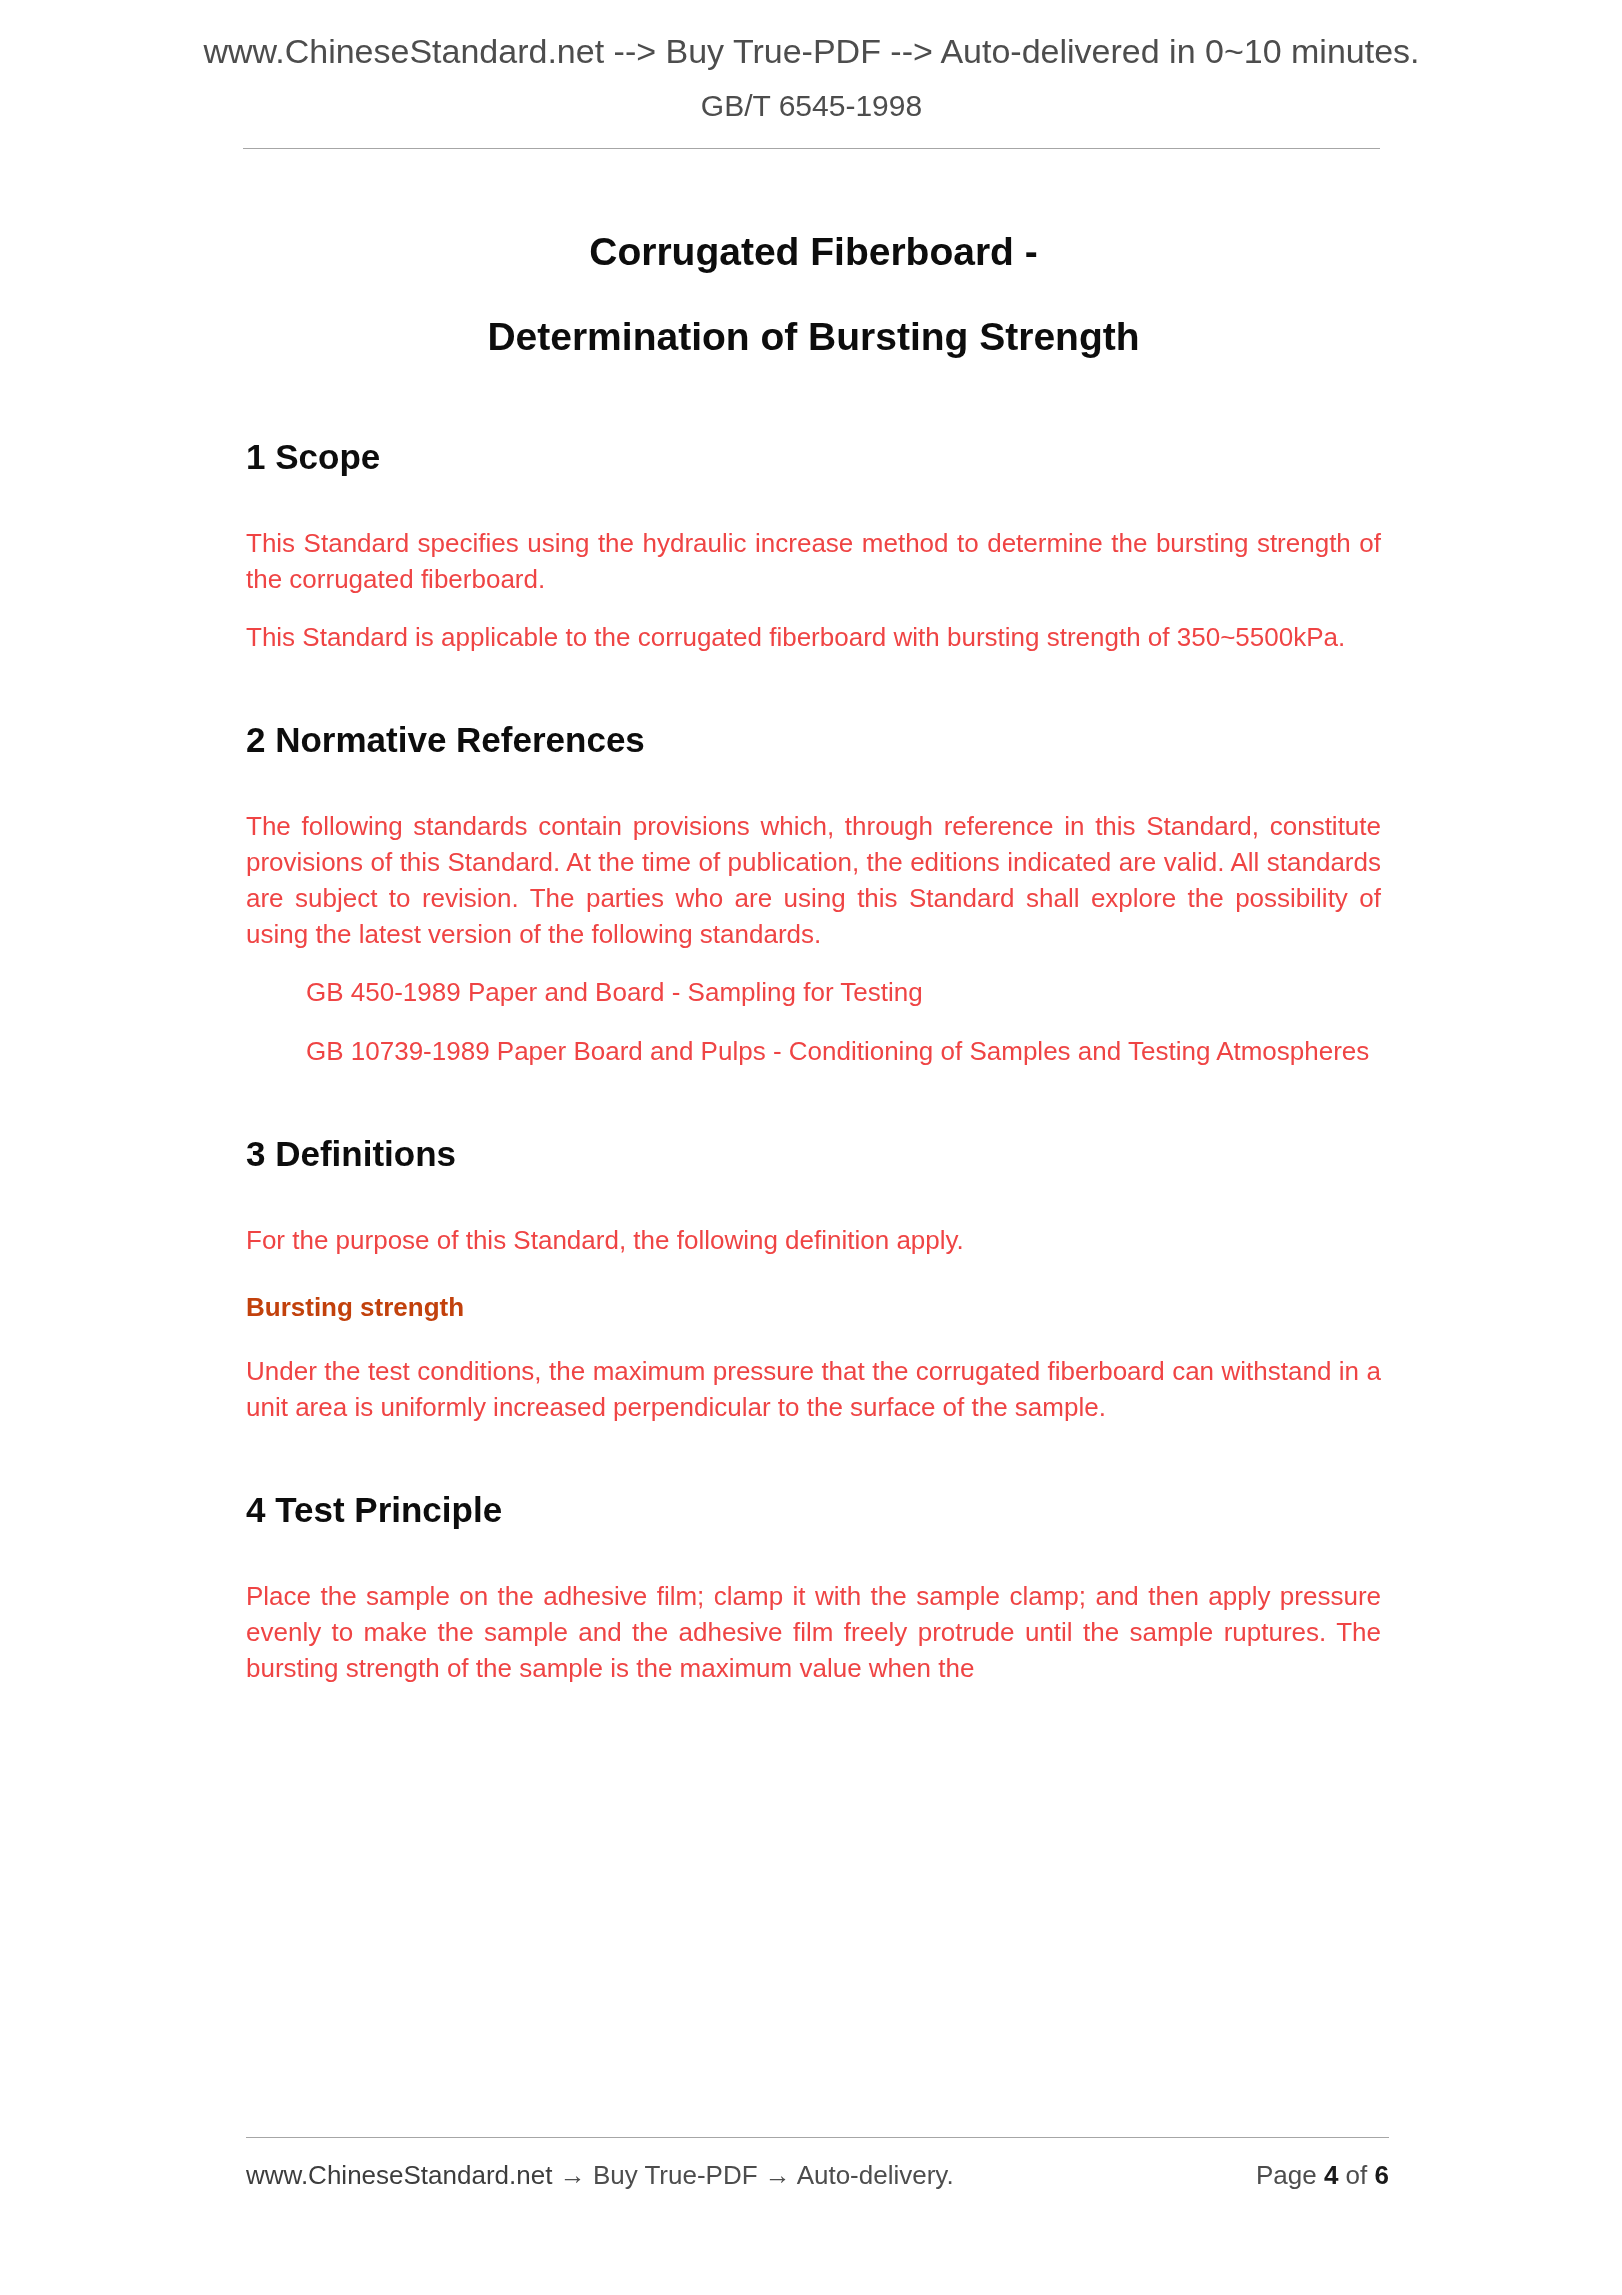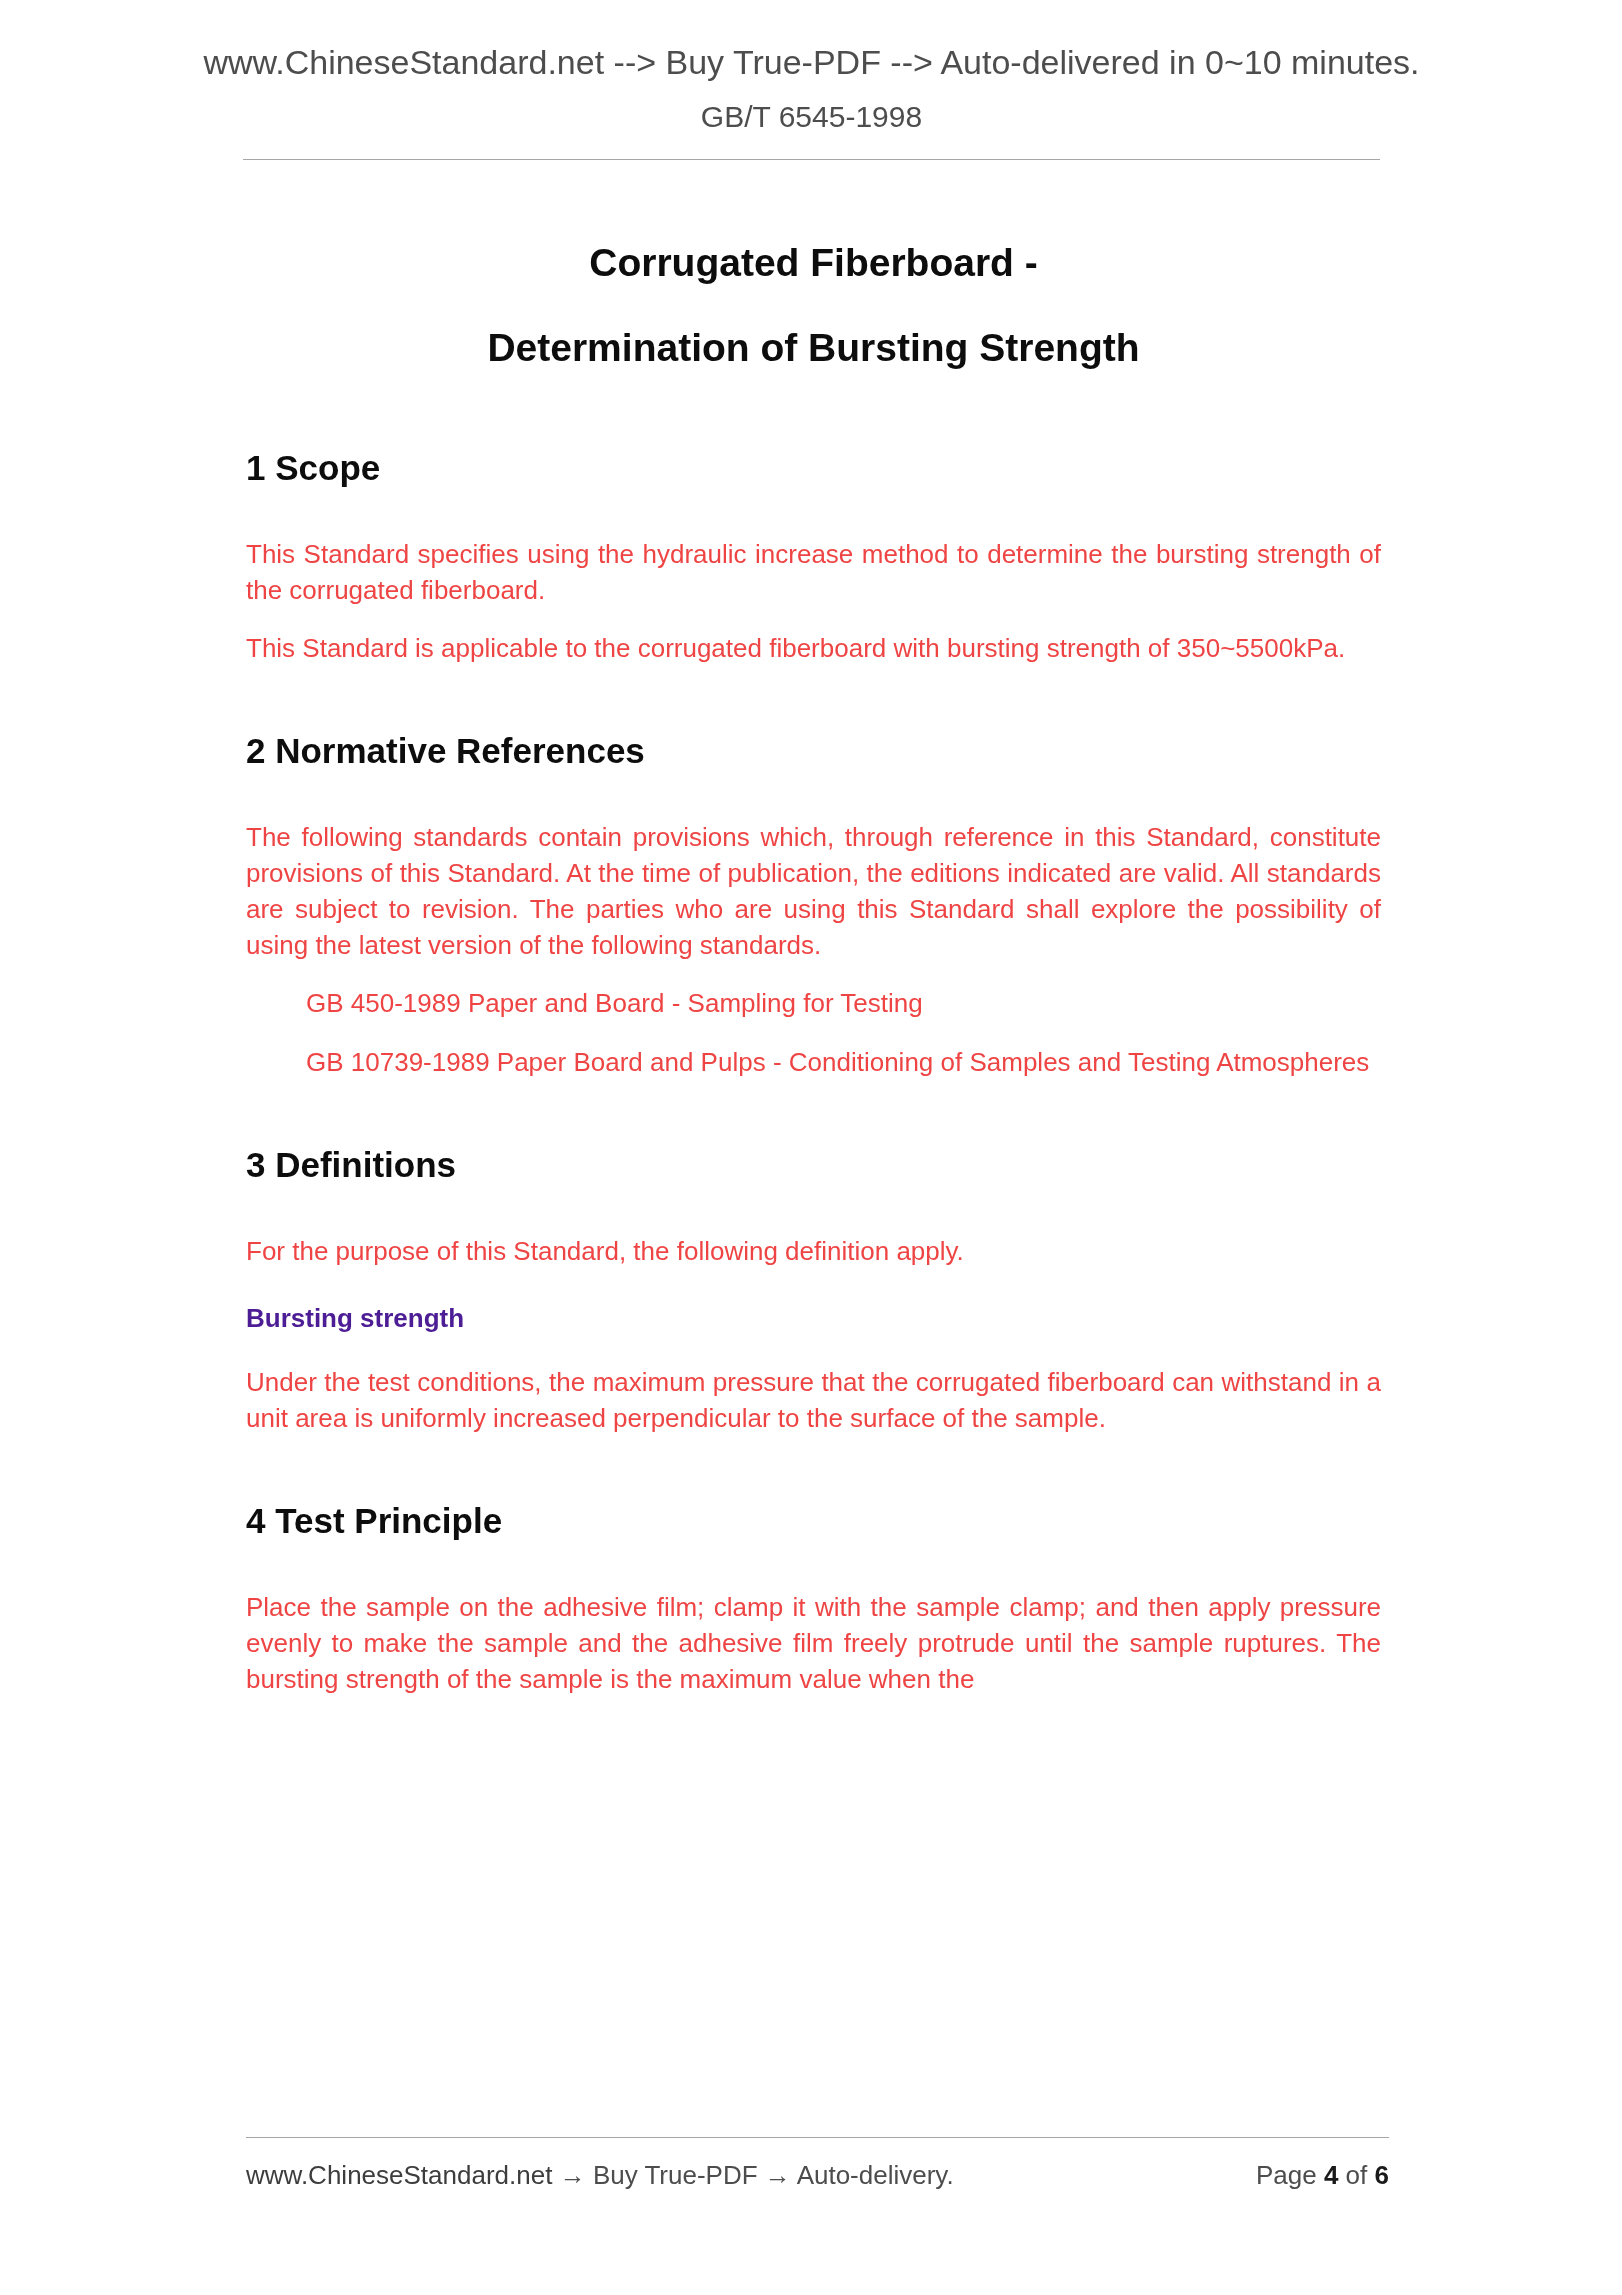--- a/index.html
+++ b/index.html
@@ -7,21 +7,21 @@
 
   .page {
     position: relative;
     width: 1623px;
     height: 2295px;
     background: #ffffff;
     font-family: "Liberation Sans", "DejaVu Sans", sans-serif;
     overflow: hidden;
   }
 
-  .header { padding-top: 43px; text-align: center; }
+  .header { padding-top: 32px; text-align: center; }
   .promo { font-size: 34px; color: #4d4d4d; }
   .std-code { margin-top: 18.3px; font-size: 30px; color: #4d4d4d; }
 
   .rule {
     height: 0; border: 0; border-top: 1.7px solid #a6a6a6;
     margin: 25px 243px 0 243px;
   }
 
   .content { margin: 0 242px 0 246px; }
 
@@ -36,21 +36,21 @@
   .section-heading.first { margin-top: 73px; }
 
   .body-p {
     font-size: 26px; line-height: 36px; color: #ef4444;
     text-align: justify; margin: 22.5px 0 0 0;
   }
   .section-heading + .body-p { margin-top: 46px; }
   .ref-p { margin-left: 60px; }
 
   .term {
-    font-size: 26px; line-height: 48px; font-weight: bold; color: #4c1d95;
+    font-size: 26px; line-height: 48px; font-weight: bold; color: #c2410c;
     margin-top: 25px;
   }
 
   .footer { position: absolute; left: 246px; right: 234px; bottom: 104px; }
   .footer-rule { border: 0; border-top: 1.7px solid #a6a6a6; margin: 0 0 22px 0; }
   .footer-row {
     display: flex; justify-content: space-between; align-items: baseline;
     font-size: 26px; color: #4d4d4d;
   }
   .footer-left .site { color: #3d3d3d; }

